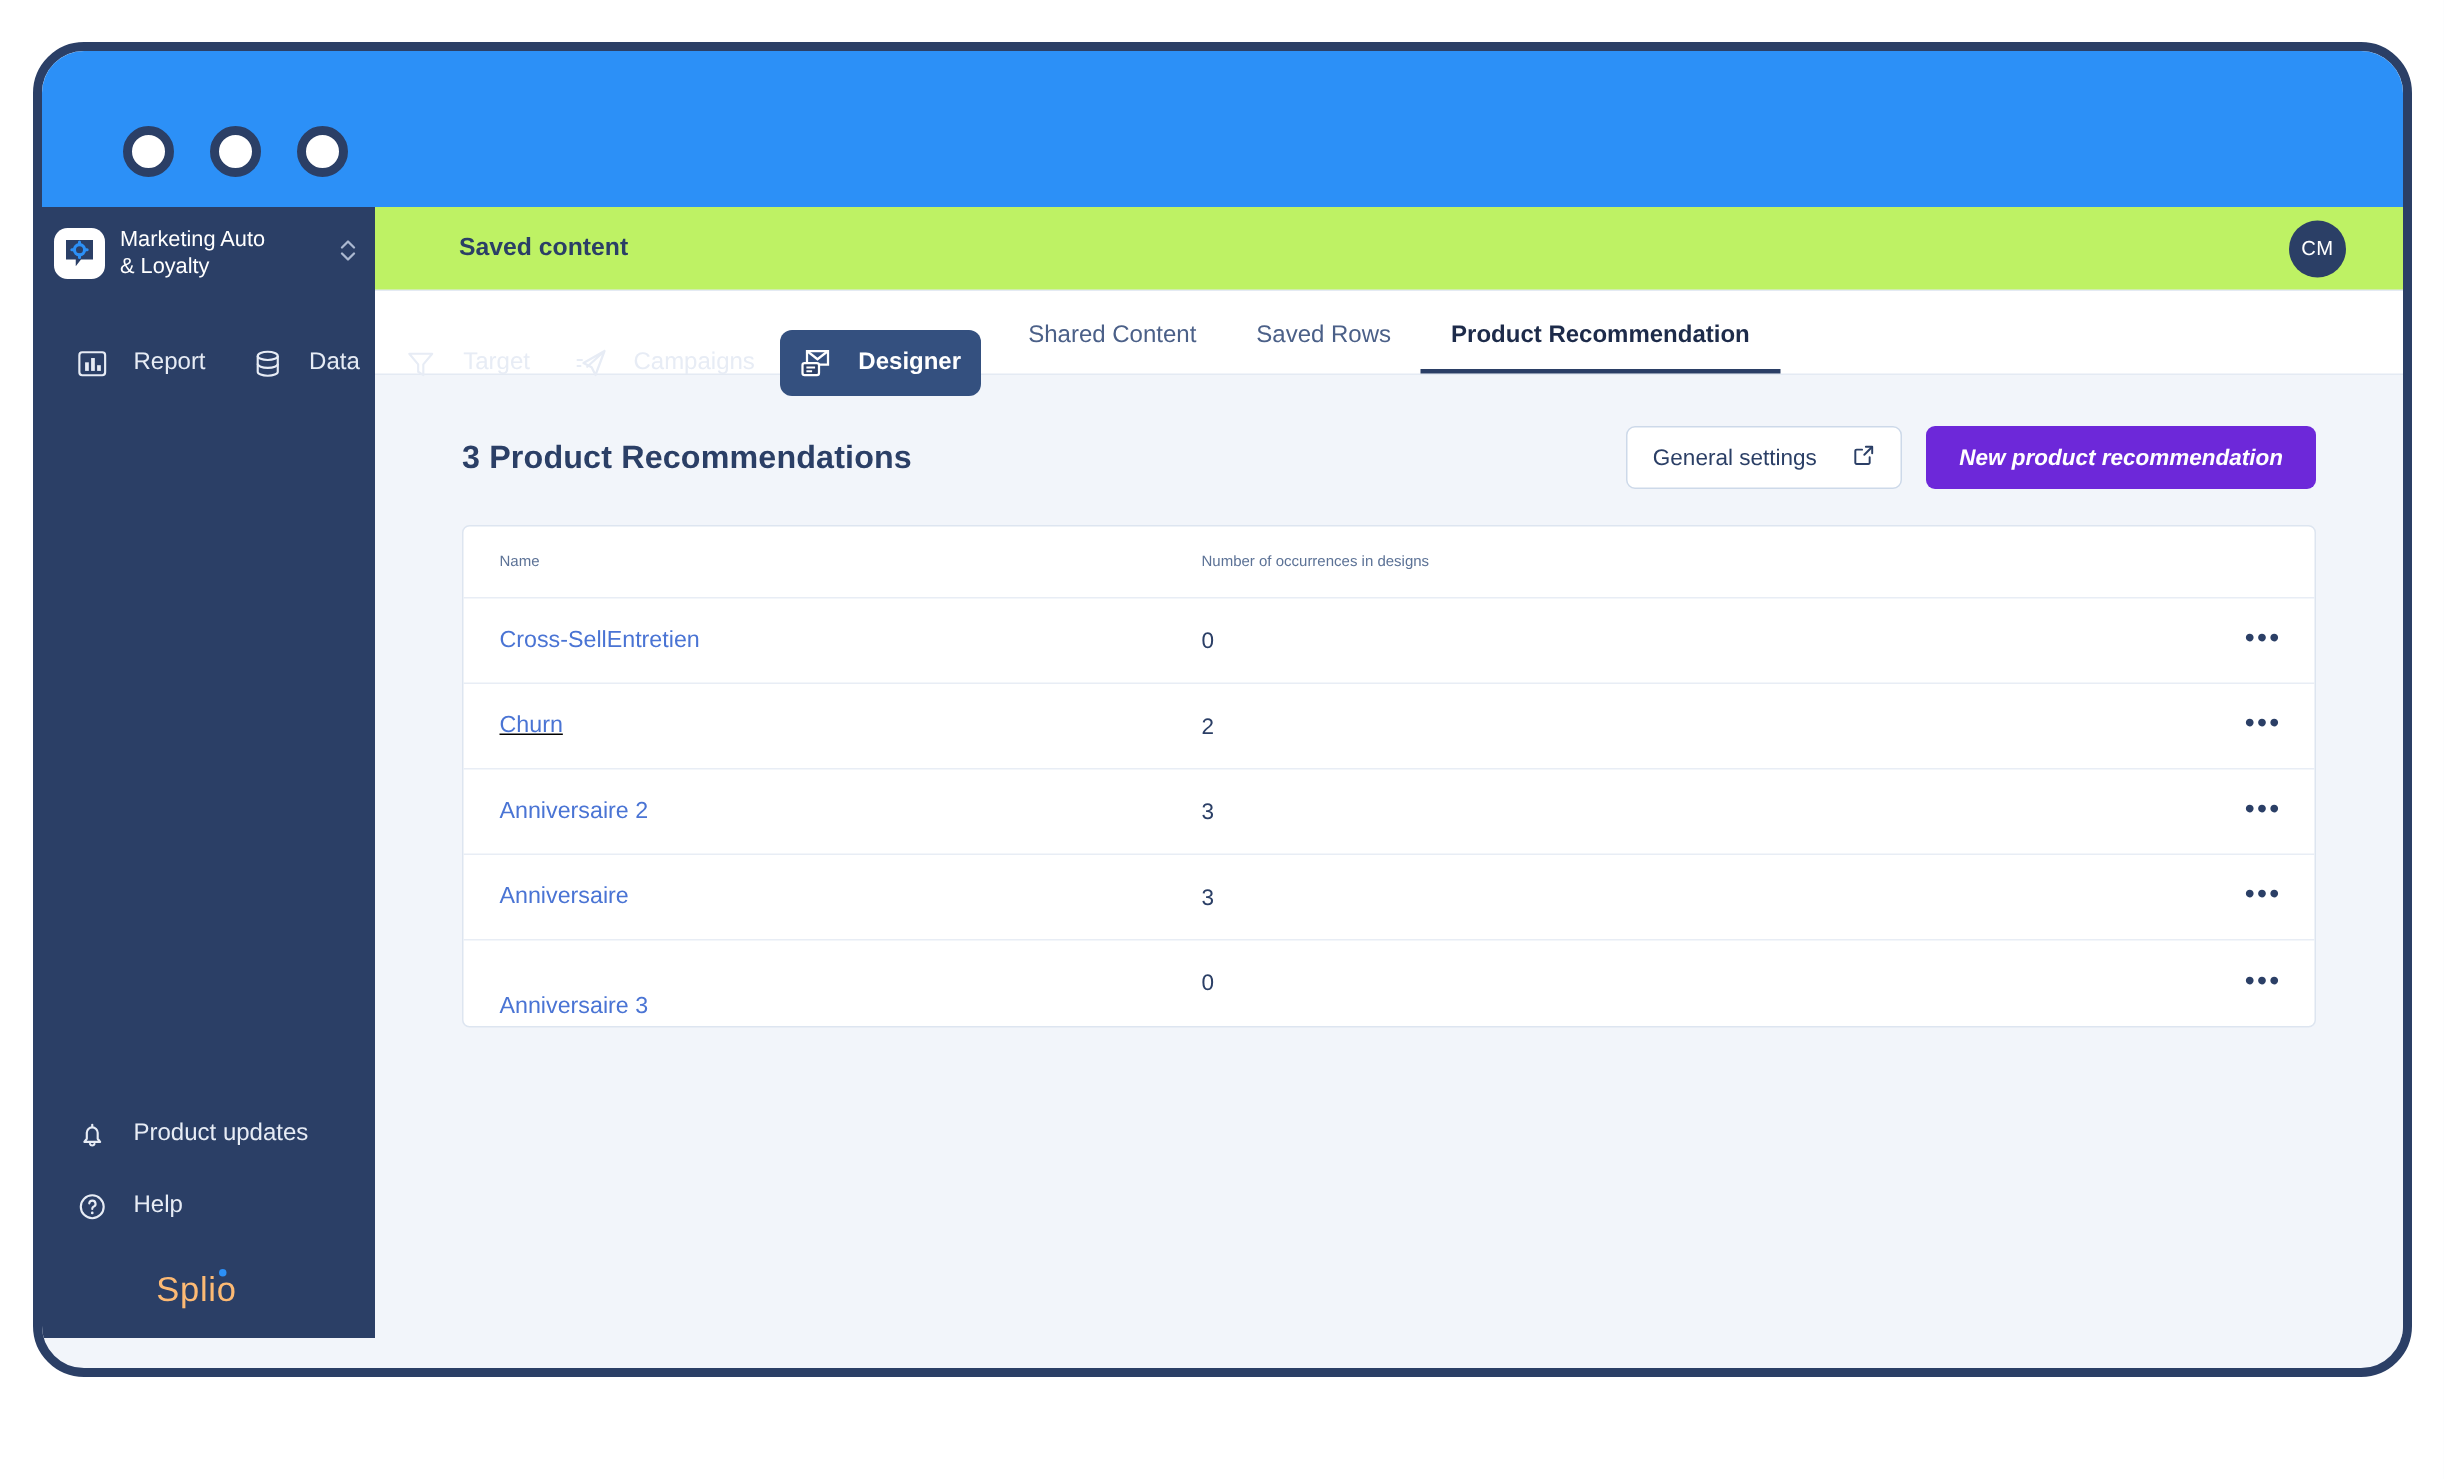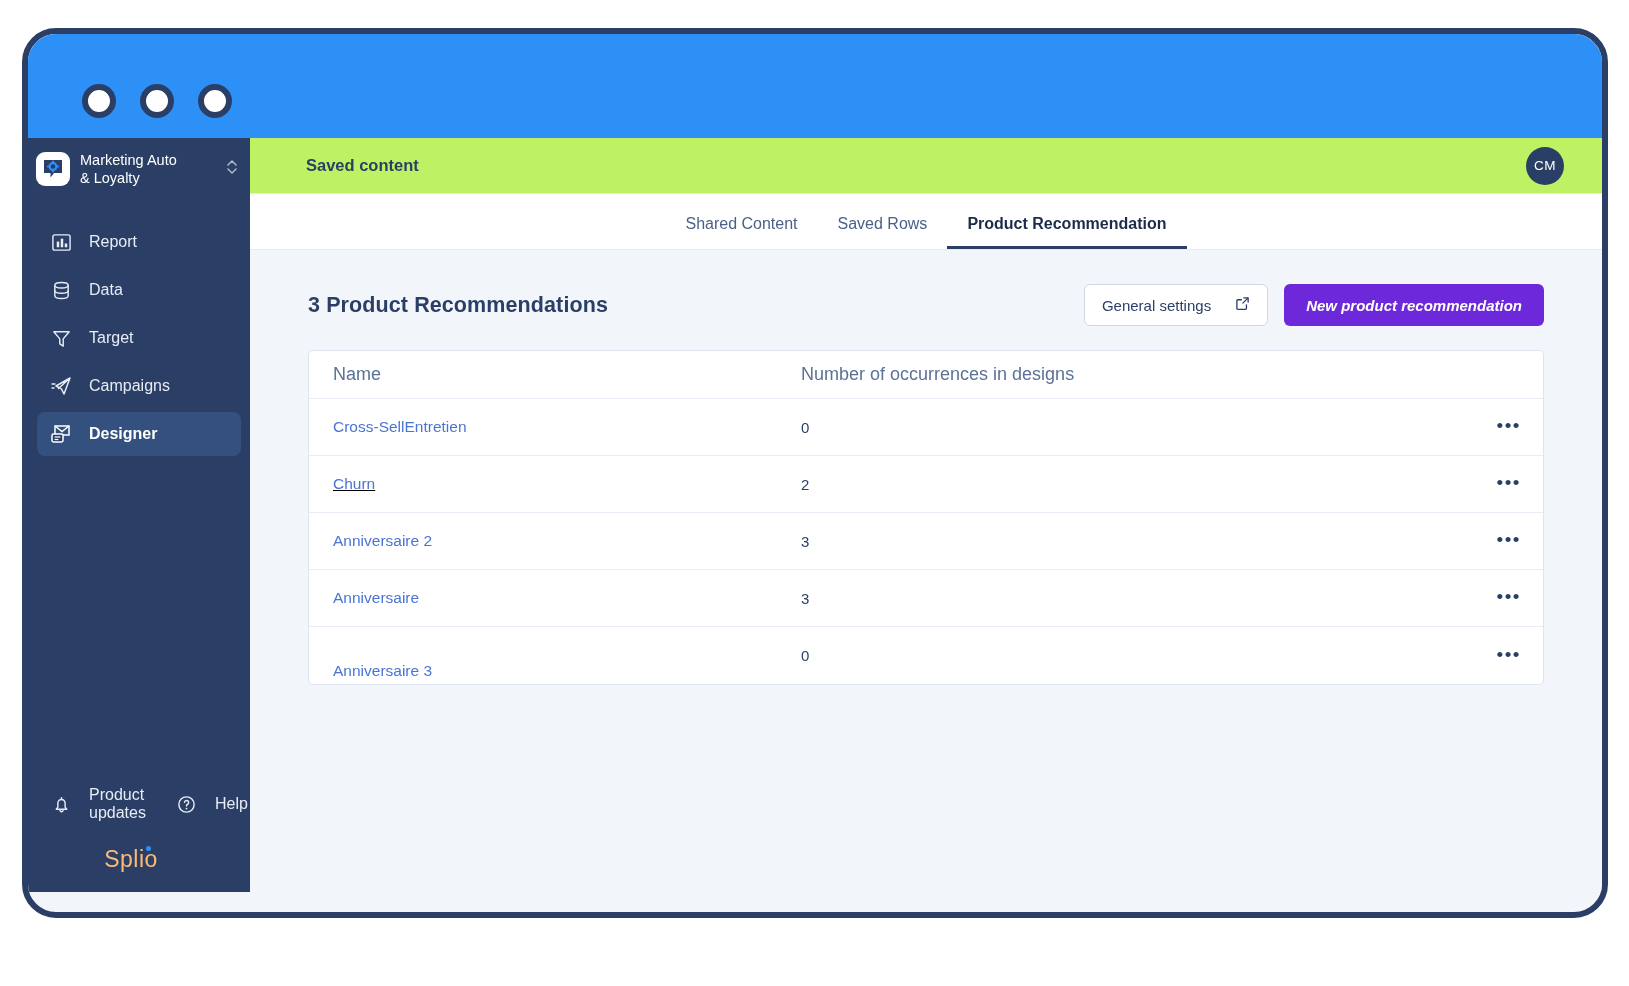--- a/index.html
+++ b/index.html
@@ -90,21 +90,21 @@
   }
   .ws-chevrons {
     flex: 0 0 12px;
     opacity: .85;
   }
 
   .nav {
     margin-top: 20px;
     padding: 0 9px;
     display: flex;
-    flex-direction: column;
+    flex-direction: row;
     gap: 4px;
   }
   .nav-item {
     display: flex;
     align-items: center;
     gap: 17px;
     height: 44px;
     padding: 0 13px;
     border-radius: 8px;
     color: #e7ecf5;
@@ -115,21 +115,21 @@
   .nav-item.active {
     background: #34507f;
     color: #ffffff;
     font-weight: bold;
   }
 
   .nav-bottom {
     margin-top: auto;
     padding: 0 9px 0 9px;
     display: flex;
-    flex-direction: row;
+    flex-direction: column;
     gap: 4px;
   }
   .brand {
     height: 66px;
     display: flex;
     align-items: center;
     justify-content: center;
     color: #fdba74;
     font-size: 23px;
     letter-spacing: .5px;
@@ -260,21 +260,21 @@
     height: 57px;
     padding: 0 22px 0 12px;
     border-bottom: 1px solid #e8edf5;
   }
   .tr:last-child { border-bottom: none; }
   .th-row { height: 48px; border-bottom: 1px solid #e8edf5; }
   .col-name { flex: 0 0 480px; padding-left: 0; }
   .col-count { flex: 1; }
   .col-act { flex: 0 0 44px; text-align: right; }
   .th {
-    font-size: 18px;
+    font-size: 10px;
     color: #5c7296;
     font-weight: 400;
   }
   .cell-link {
     font-size: 15.5px;
     color: #4a74d4;
     cursor: pointer;
   }
   .cell-num {
     font-size: 15px;

